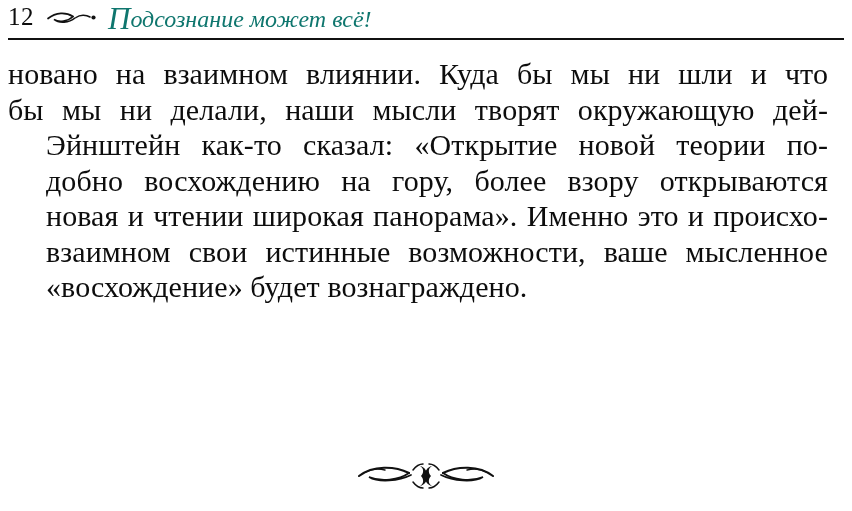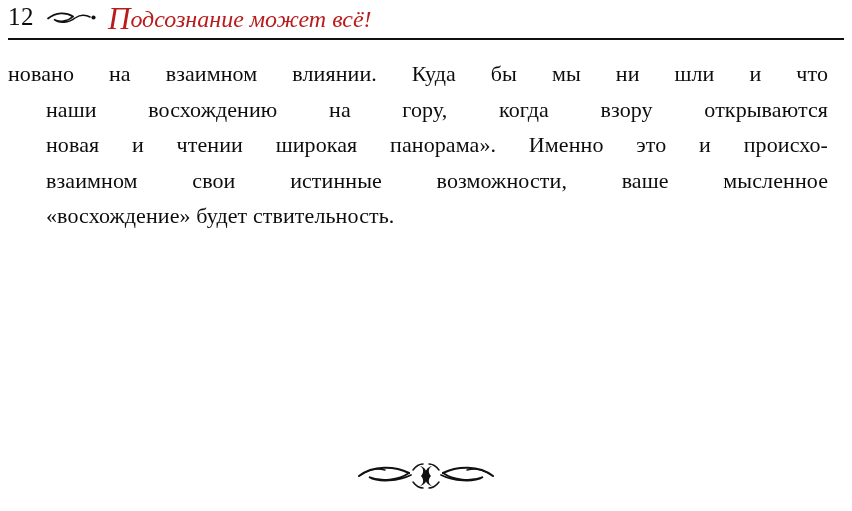--- a/index.html
+++ b/index.html
@@ -45,21 +45,21 @@
     margin: 0 10px 0 12px;
     display: flex;
     align-items: center;
     height: 30px;
   }
   .header-title {
     font-family: "Liberation Serif", "DejaVu Serif", serif;
     font-style: italic;
     font-size: 24px;
     line-height: 30px;
-    color: #b91c1c;
+    color: #0f766e;
     white-space: nowrap;
   }
   .header-title .dropcap-ital {
     font-size: 31px;
     line-height: 30px;
     position: relative;
     top: 2px;
   }
   .header-rule {
     position: absolute;
@@ -70,21 +70,21 @@
     background: #111111;
   }
 
   
   .body-col {
     position: absolute;
     left: 8px;
     right: 24px;
     top: 56px;
     text-align: justify;
-    font-size: 22px;
+    font-size: 30px;
     line-height: 35.5px;
     letter-spacing: 0.1px;
     -webkit-hyphens: manual;
     hyphens: manual;
   }
   .body-col p {
     margin: 0;
   }
   .body-col p.indent {
     text-indent: 38px;
@@ -132,27 +132,29 @@
     <div class="header-title">
       <span class="dropcap-ital">П</span><span>одсознание может всё!</span>
     </div>
   </div>
   <div class="header-rule"></div>
 
   <div class="body-col">
 
     <p class="">
       <span class="tline">новано на взаимном влиянии. Куда бы мы ни шли и что</span>
+      <span class="tline">бы мы ни делали, наши мысли творят окружающую дей-</span>
     </p>
 
     <p class="indent">
-      <span class="tline">наши восхождению на гору, когда взору открываются</span>
+      <span class="tline">Эйнштейн как-то сказал: «Открытие новой теории по-</span>
+      <span class="tline">добно восхождению на гору, более взору открываются</span>
       <span class="tline">новая и чтении широкая панорама». Именно это и происхо-</span>
       <span class="tline">взаимном свои истинные возможности, ваше мысленное</span>
-      <span class="tline last">«восхождение» будет ствительность.</span>
+      <span class="tline last">«восхождение» будет вознаграждено.</span>
     </p>
 
   </div>
 
   <div class="ornament">
     <svg width="150" height="34" viewBox="0 0 150 34" aria-hidden="true">
       <g stroke="#111" fill="none" stroke-linecap="round">
 
         <path d="M8 17 C22 6, 44 7, 58 14" stroke-width="2.1"></path>
         <path d="M58 14 C48 21, 30 23, 18 18 C28 24, 48 22, 60 16" stroke-width="1.7"></path>

